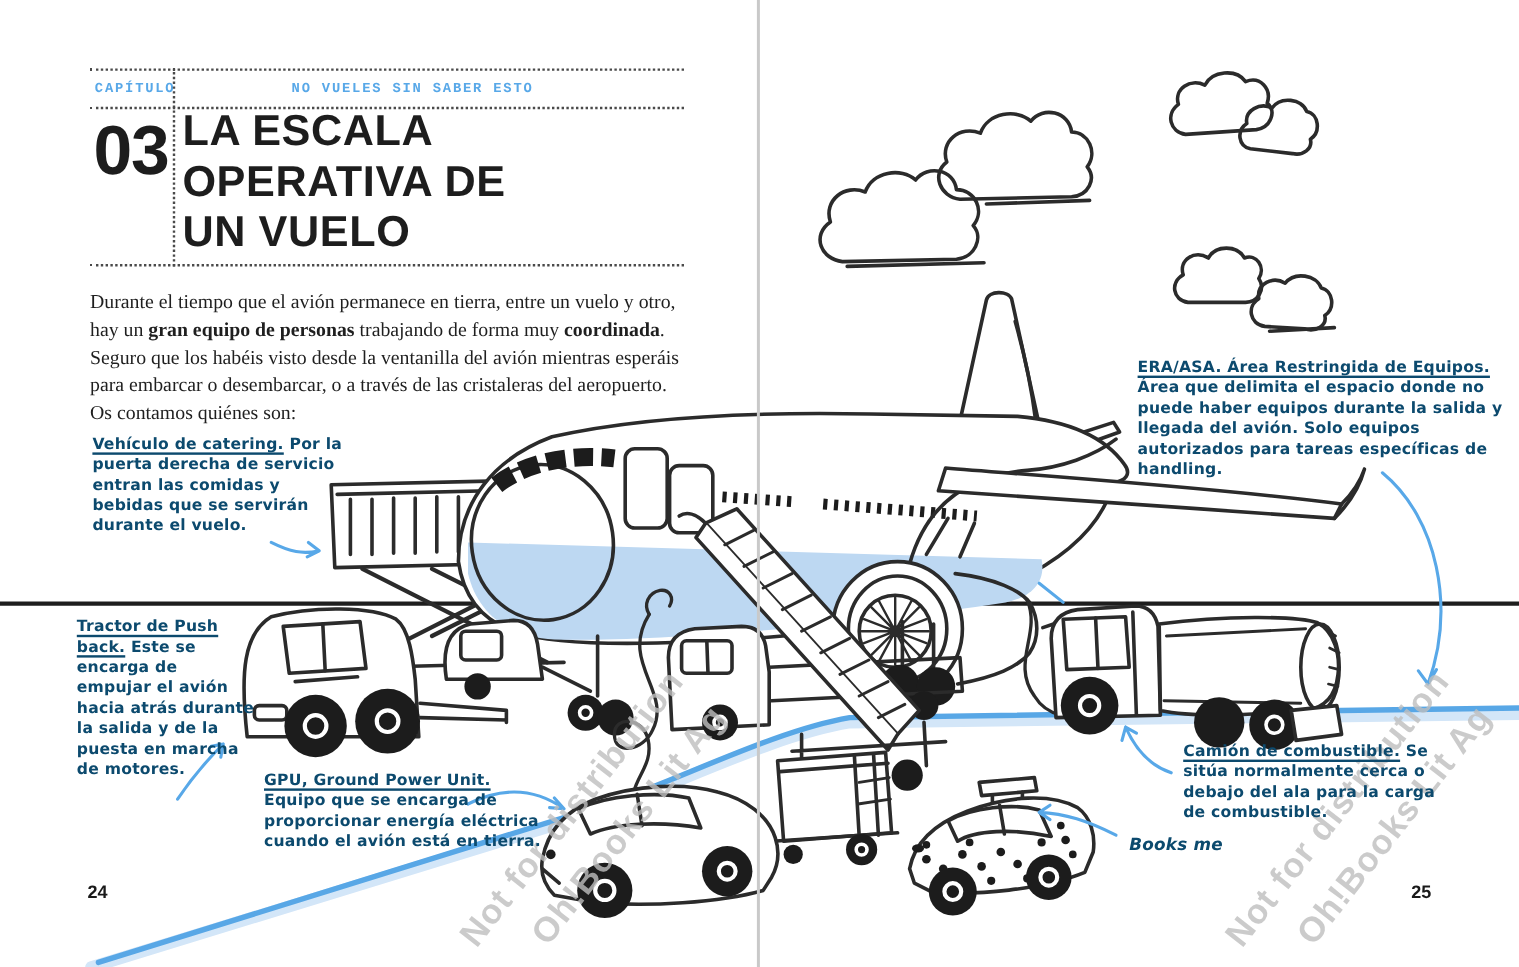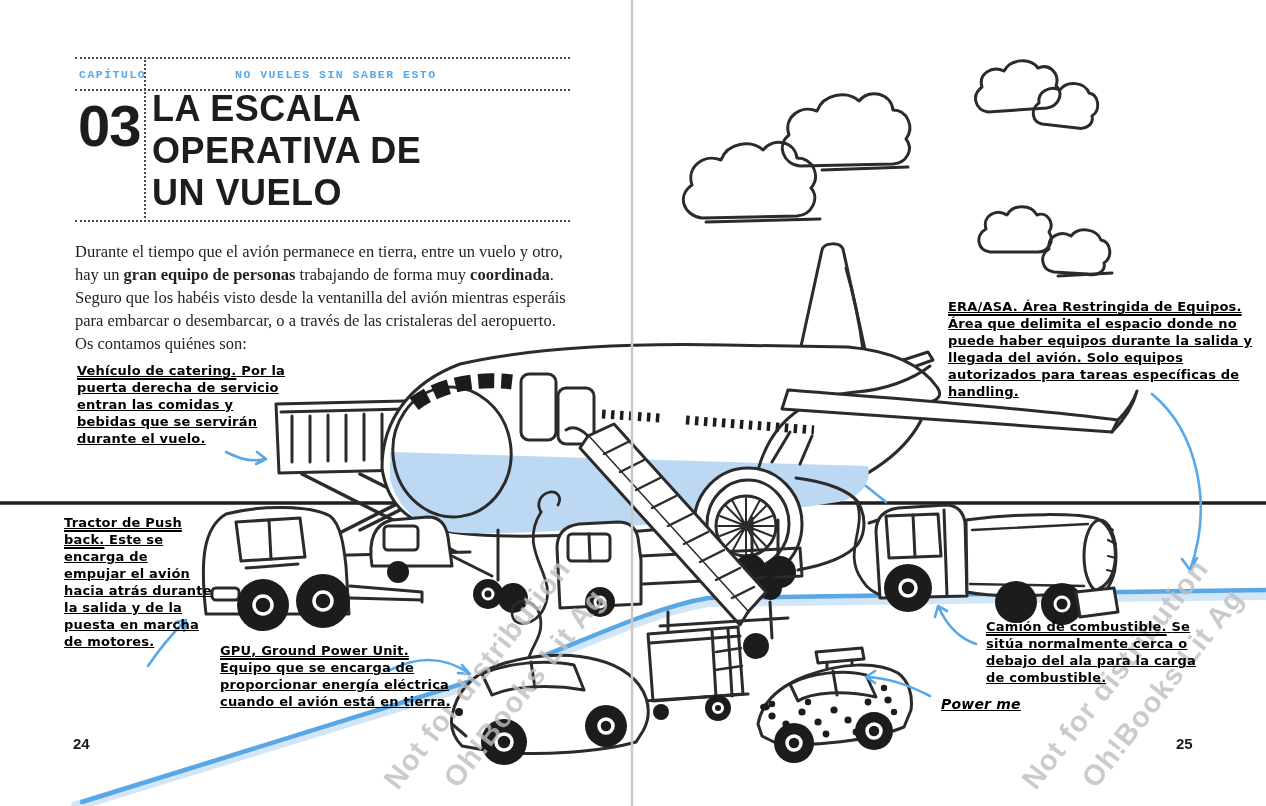--- a/index.html
+++ b/index.html
@@ -5,43 +5,43 @@
   html,body{margin:0;padding:0;background:#ffffff;}
   #spread{position:relative;width:1266px;height:806px;background:#fff;overflow:hidden;
           font-family:"Liberation Sans",sans-serif;color:#222;}
   
   .kicker{position:absolute;left:75px;top:57px;width:495px;height:30px;
           border-top:2px dotted #4a4a4a;border-bottom:2px dotted #4a4a4a;
           display:flex;align-items:center;}
   .kicker span{font-family:"Liberation Mono",monospace;font-weight:700;font-size:11.5px;
           letter-spacing:1.5px;color:#58a8e8;}
   .kicker .chap{margin-left:4px;width:132px;}
-  .kicker .sect{margin-left:24px;}
+  .kicker .sect{margin-left:12px;}
   .vrule{position:absolute;left:144px;top:57px;height:165px;border-left:2px dotted #4a4a4a;}
   .hrule2{position:absolute;left:75px;top:220px;width:495px;border-top:2px dotted #4a4a4a;}
   .chapnum{position:absolute;left:78px;top:92px;font-size:58px;font-weight:900;
           letter-spacing:-1px;color:#1d1d1d;}
   .title{position:absolute;left:152px;top:88px;font-size:36px;line-height:42px;
           font-weight:800;letter-spacing:.5px;color:#1d1d1d;}
   .intro{position:absolute;left:75px;top:240px;width:502px;
          font-family:"Liberation Serif",serif;font-size:16.5px;line-height:23px;color:#1f1f1f;}
   .intro b{font-weight:700;}
   .pagenum{position:absolute;font-size:15px;font-weight:600;color:#1a1a1a;}
   
   .note{position:absolute;font-family:"DejaVu Sans",sans-serif;font-weight:700;
-        font-size:13px;line-height:17px;letter-spacing:.2px;color:#000000;text-decoration:underline;}
+        font-size:13px;line-height:17px;letter-spacing:.2px;color:#0c4a6e;}
   .note .lead{text-decoration:underline;text-underline-offset:3px;text-decoration-thickness:1.5px;}
   .note.followme{font-style:italic;font-size:14px;}
   
   .wm{position:absolute;transform:translate(-50%,-50%) rotate(-52deg);
       font-weight:700;font-size:29px;letter-spacing:1px;color:#bfbfbf;opacity:.8;
       white-space:nowrap;line-height:46px;z-index:4;}
   .wm .l2{margin-left:38px;}
   svg{position:absolute;left:0;top:0;z-index:2;}
-  .txt{z-index:5;}
+  .txt{z-index:5;gap:20px;}
 </style>
 </head>
 <body>
 
 <div id="spread">
 
   <svg width="1266" height="806" viewBox="0 0 1266 806">
     <g stroke="#2b2b2b" stroke-width="3" fill="none" stroke-linecap="round" stroke-linejoin="round">
 
       <g>
@@ -291,19 +291,19 @@
     <span class="lead">ERA/ASA. Área Restringida de Equipos.</span><br>
     <span class="body">Área que delimita el espacio donde no puede haber equipos durante la salida y llegada del avión. Solo equipos autorizados para tareas específicas de handling.</span>
   </div>
 
   <div class="note txt" style="left:986px;top:618px;width:215px;">
     <span class="lead">Camión de combustible.</span>
     <span class="body">Se sitúa normalmente cerca o debajo del ala para la carga de combustible.</span>
   </div>
 
   <div class="note followme txt" style="left:941px;top:696px;">
-    <span>Power me</span>
+    <span>Books me</span>
   </div>
 
   <div class="pagenum txt" style="left:73px;top:735px;">24</div>
   <div class="pagenum txt" style="left:1176px;top:735px;">25</div>
 
 </div>
 
 </body></html>

